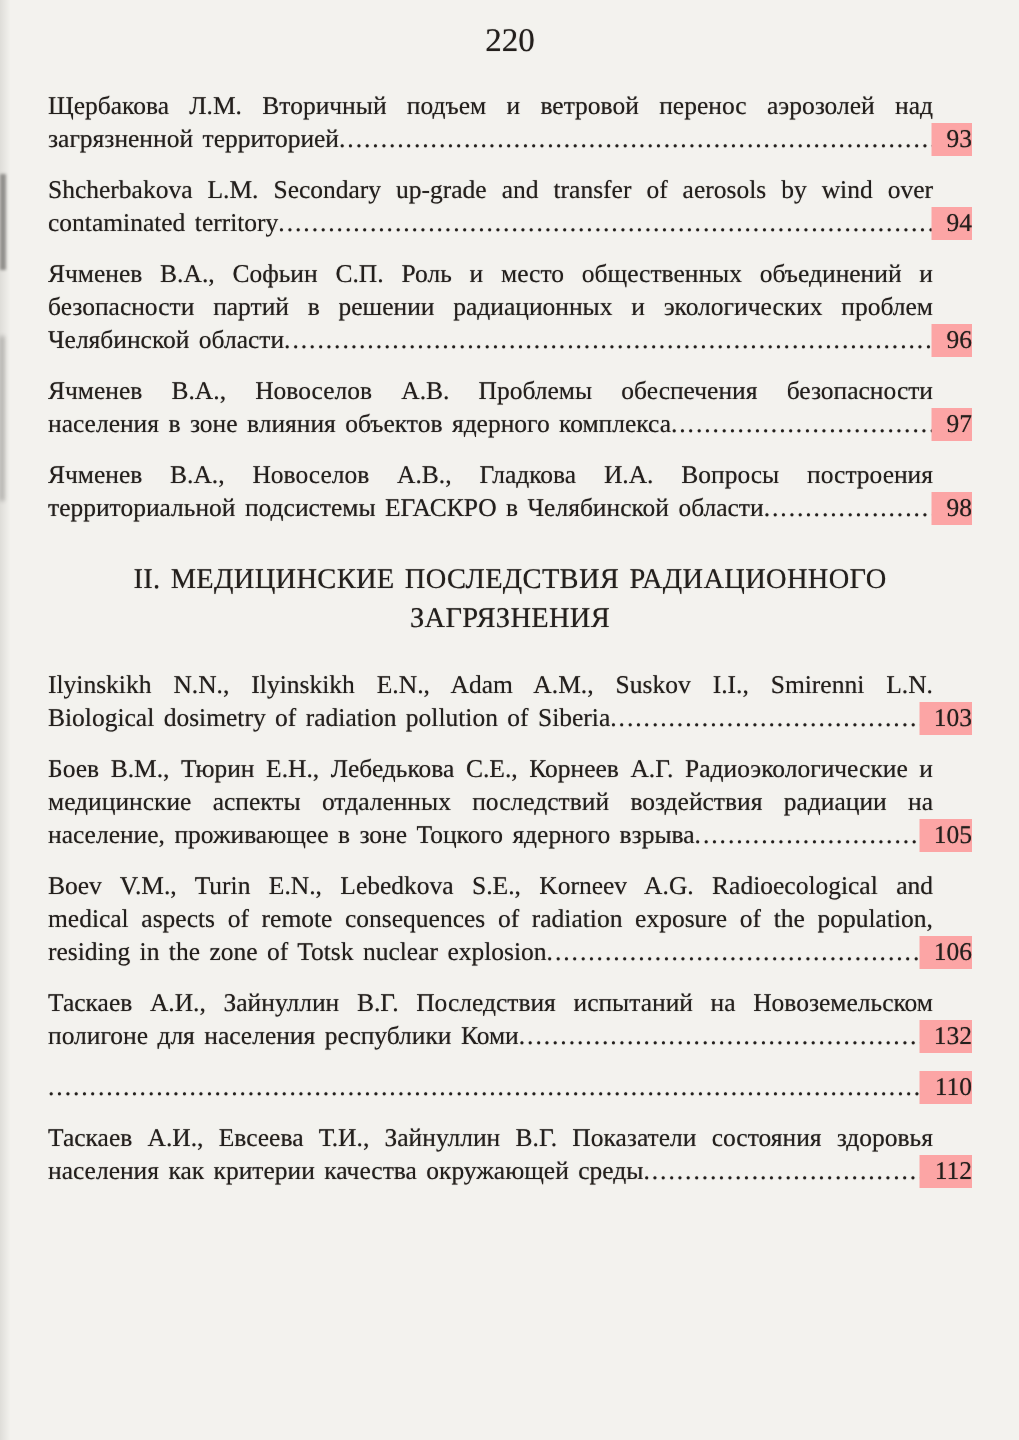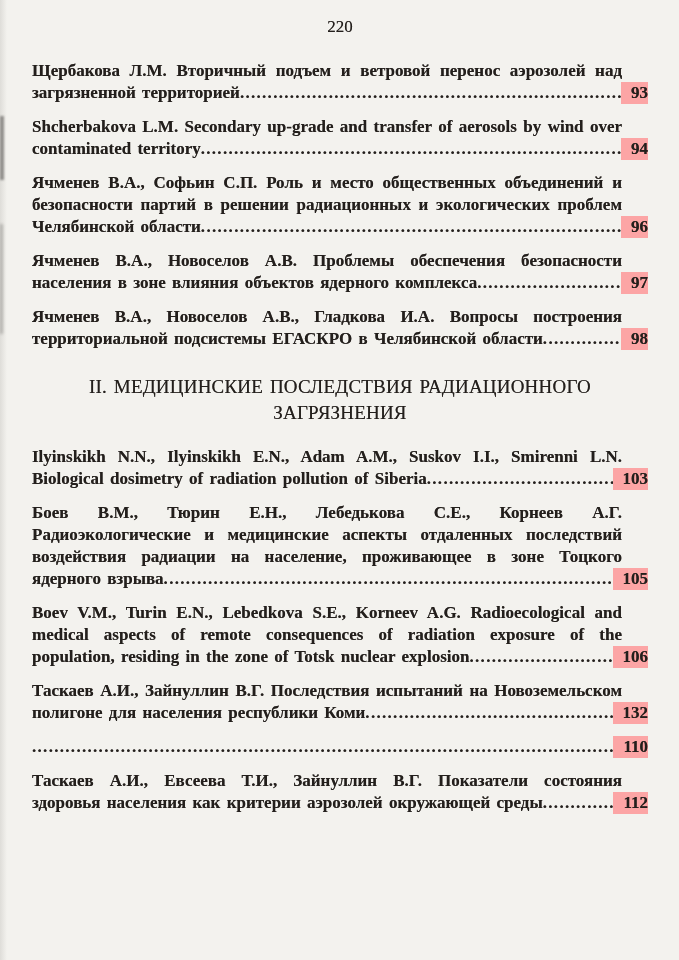--- a/index.html
+++ b/index.html
@@ -20,34 +20,33 @@
     height: 960px;
     background: #f3f2ee;
   }
   .content {
     position: relative;
     padding: 16px 31px 0 32px;
     text-shadow: 0 0 0.6px rgba(35, 31, 28, 0.65);
   }
   .pagenum-top {
     text-align: center;
-    font-size: 17px;
+    font-size: 22px;
     line-height: 22px;
     margin-bottom: 22px;
   }
   .toc-entry {
     position: relative;
     overflow: hidden;
     text-align: justify;
     font-size: 17px;
     line-height: 22px;
     padding-right: 26px;
     margin-bottom: 12px;
     word-spacing: 0.12em;
-    font-weight: bold;
   }
   .dot-leader {
     display: inline-block;
     width: 0;
     white-space: nowrap;
     overflow: visible;
     letter-spacing: 1.3px;
   }
   .dot-leader::after {
     content: "........................................................................................................................................................................................................................................................................................";
@@ -164,18 +163,18 @@
       <span>Таскаев А.И., Зайнуллин В.Г. Последствия испытаний на Новоземельском полигоне для населения республики Коми</span><span class="dot-leader"></span>
       <span class="page-ref">132</span>
     </div>
 
     <div class="toc-entry">
       <span class="dot-leader"></span>
       <span class="page-ref">110</span>
     </div>
 
     <div class="toc-entry">
-      <span>Таскаев А.И., Евсеева Т.И., Зайнуллин В.Г. Показатели состояния здоровья населения как критерии аэрозолей окружающей среды</span><span class="dot-leader"></span>
+      <span>Таскаев А.И., Евсеева Т.И., Зайнуллин В.Г. Показатели состояния здоровья населения как критерии качества окружающей среды</span><span class="dot-leader"></span>
       <span class="page-ref">112</span>
     </div>
 
   </div>
 </div>
 
 </body></html>

